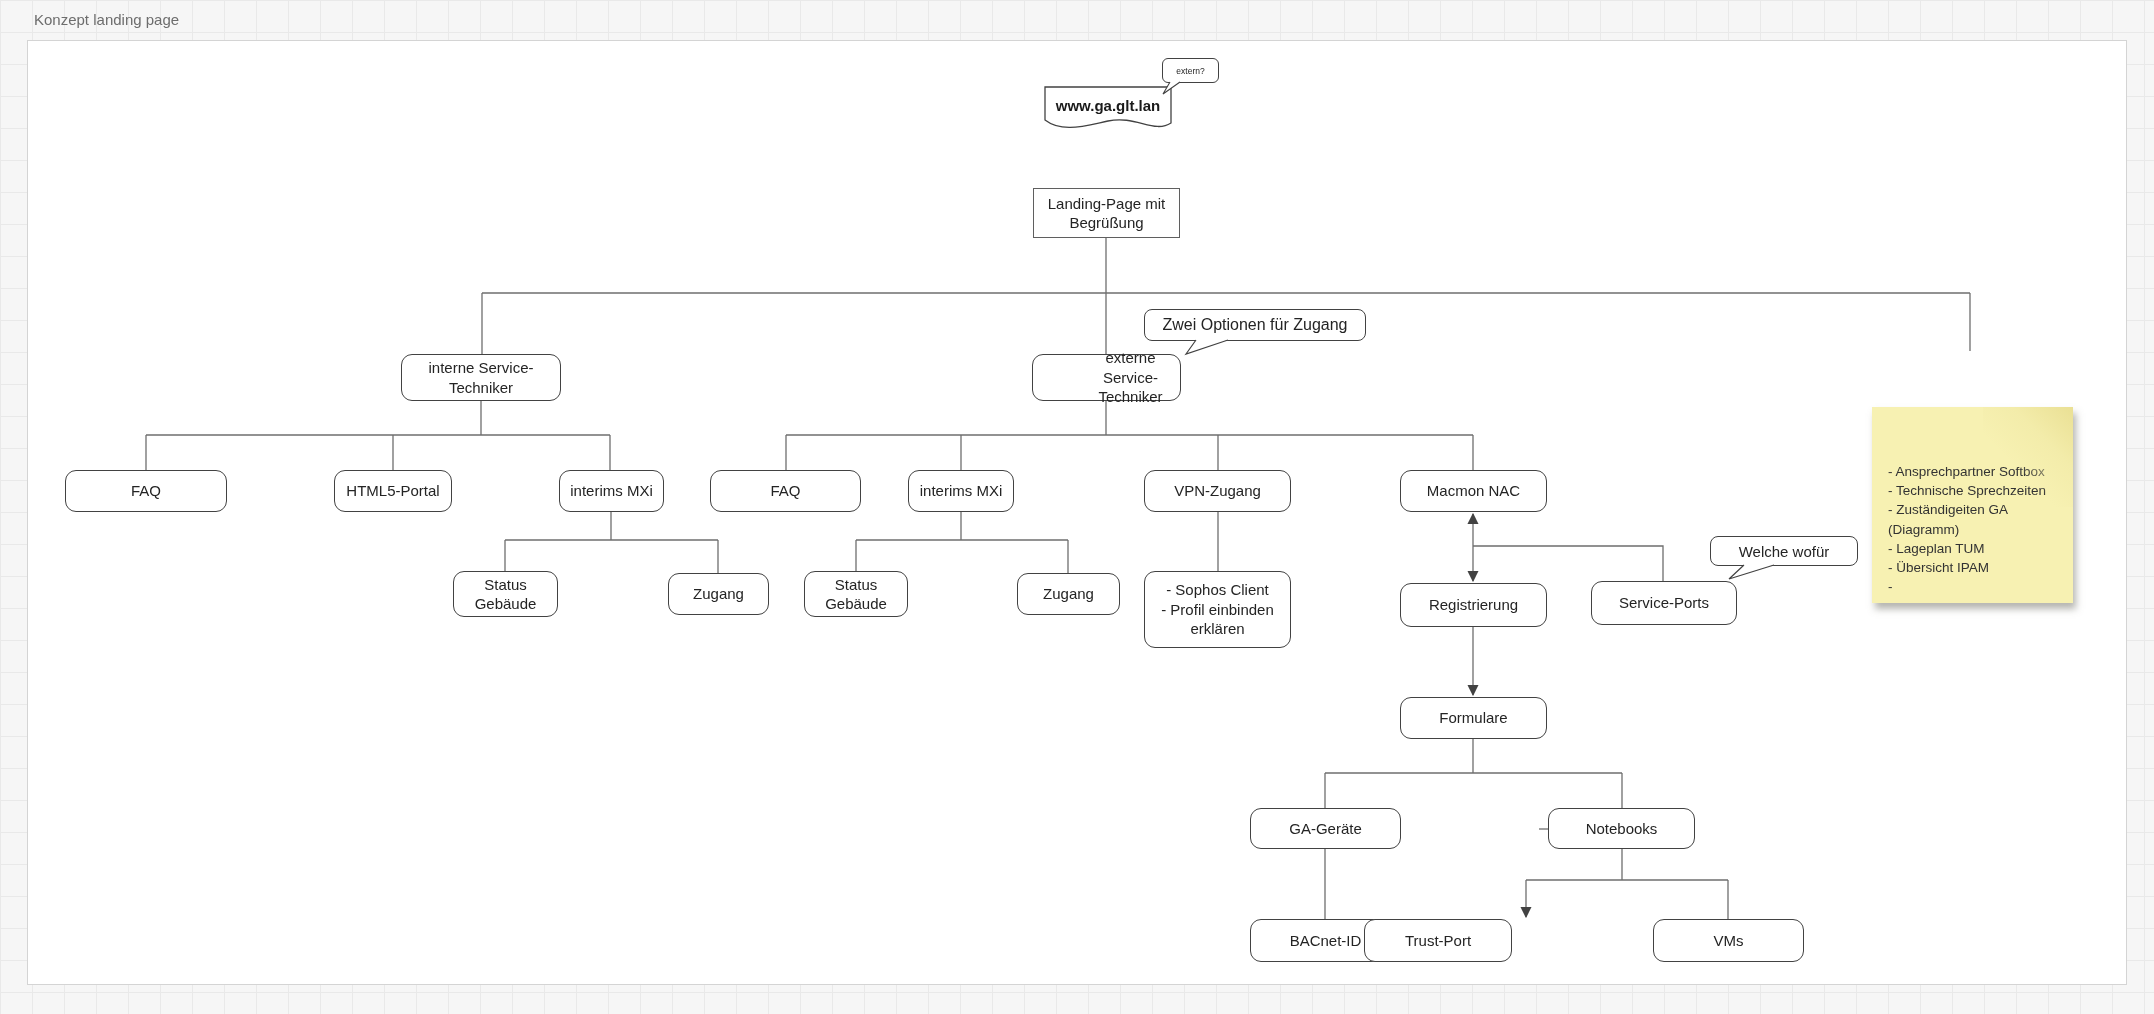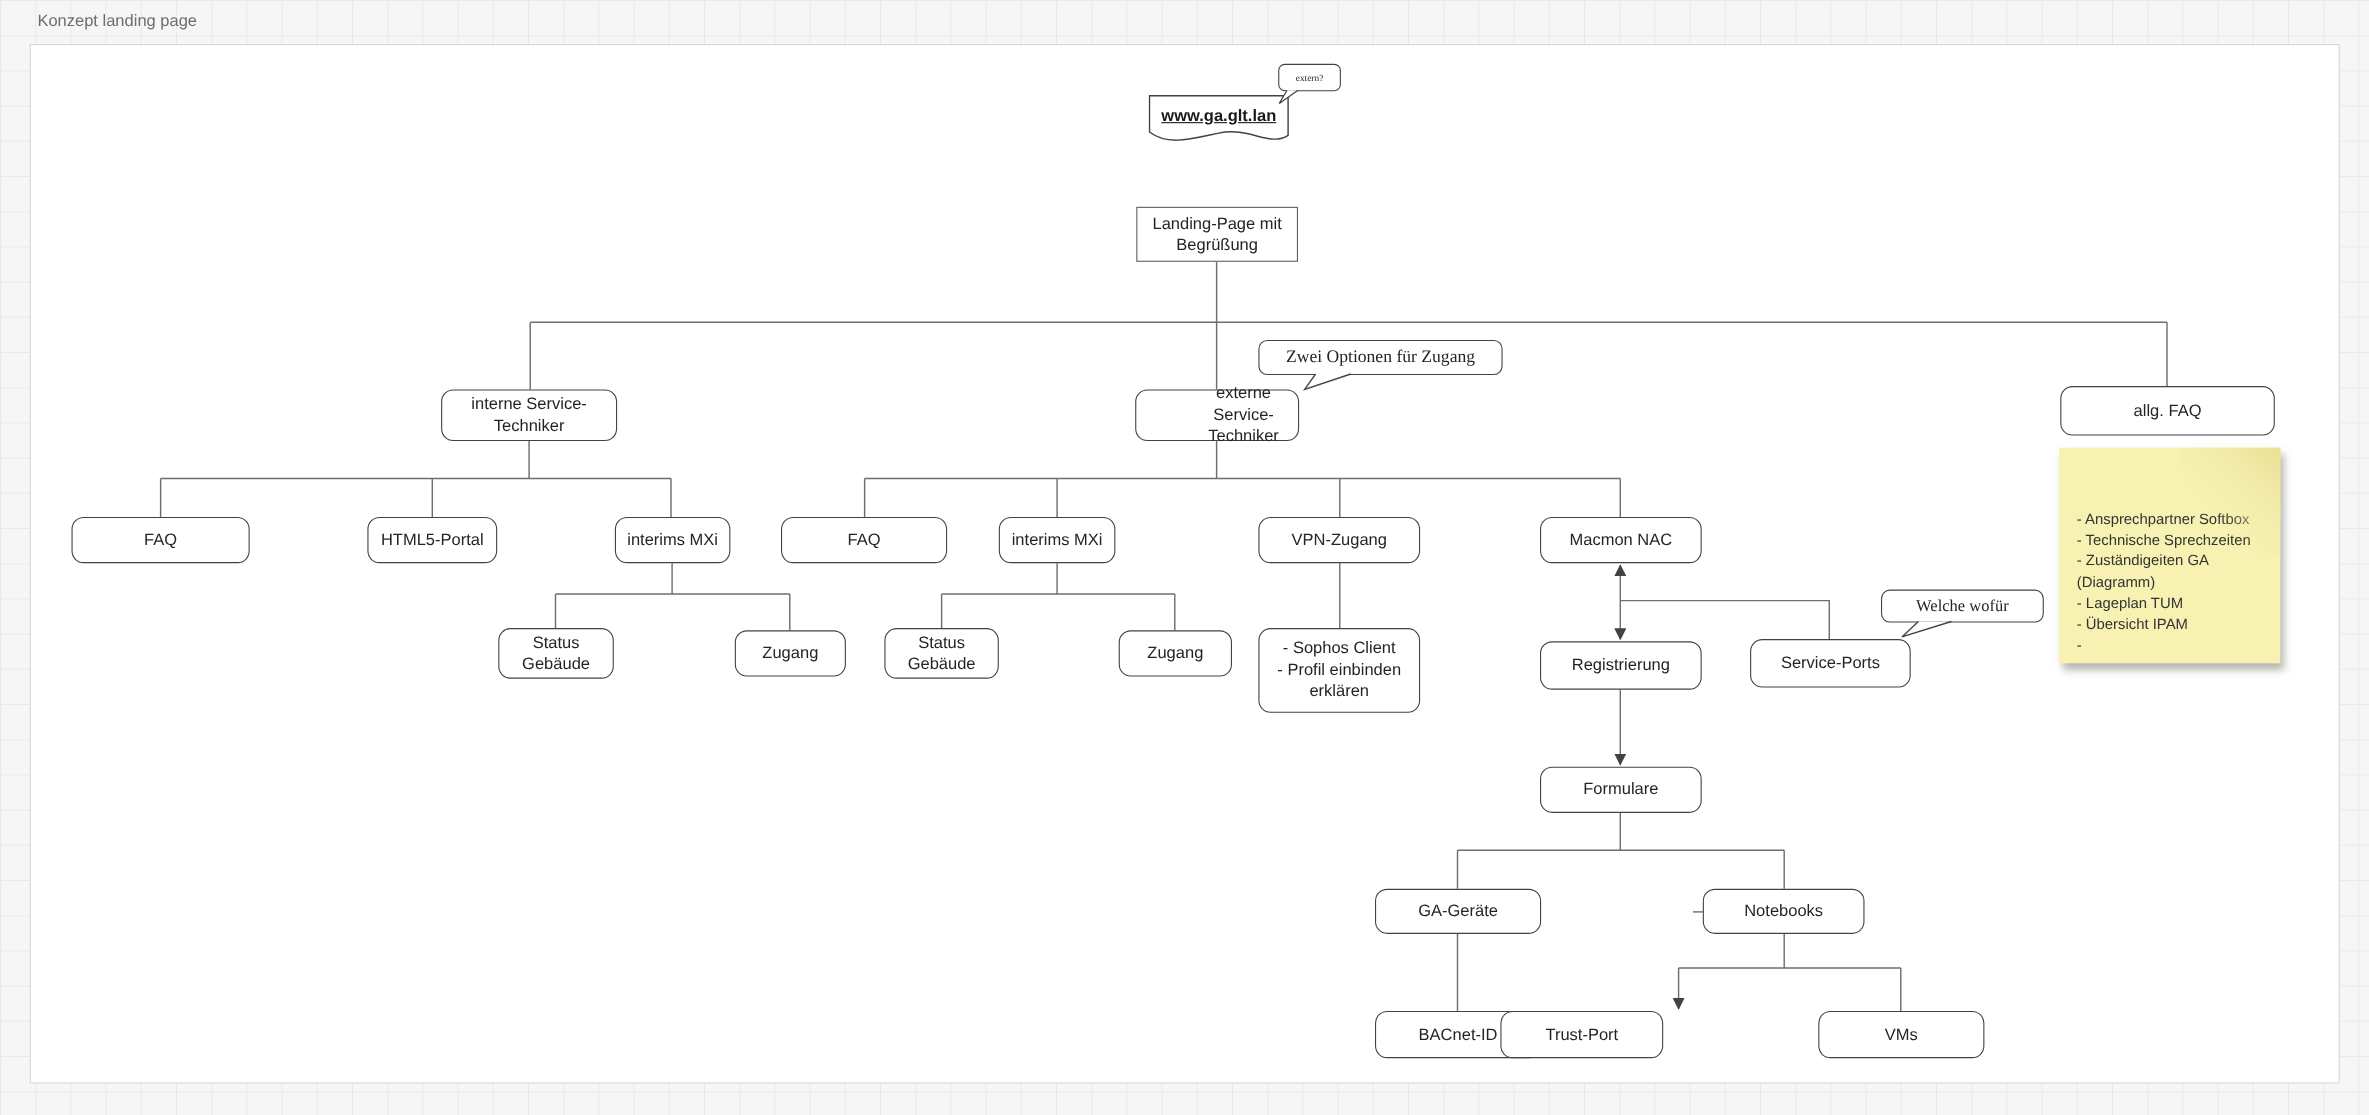--- a/index.html
+++ b/index.html
@@ -33,29 +33,29 @@
     background:#ffffff;border:1px solid #424242;border-radius:11px;
     display:flex;align-items:center;justify-content:center;
     text-align:center;font-size:15px;color:#242424;line-height:1.3;
     white-space:pre-line;
   }
   .rect{border-radius:0;border-color:#5f5f5f;}
   .callout{
     position:absolute;box-sizing:border-box;z-index:3;
     background:#ffffff;border:1px solid #424242;border-radius:8px;
     display:flex;align-items:center;justify-content:center;
-    text-align:center;font-size:16px;color:#242424;font-family:Liberation Serif, serif;
+    text-align:center;font-size:16px;color:#242424;
   }
   .small-bubble{font-size:8.5px;border-radius:6px;}
   .doc-shape{
     position:absolute;z-index:3;text-align:center;
   }
   .doc-shape .doc-label{
     position:absolute;left:0;right:0;top:11px;
-    font-size:15px;font-weight:bold;text-decoration:underline;color:#1a1a1a;
+    font-size:15px;font-weight:bold;color:#1a1a1a;
   }
   .sticky{
     position:absolute;z-index:3;box-sizing:border-box;
     background:#f7f1b2;
     box-shadow:3px 6px 7px rgba(110,110,100,0.5);
     padding:36px 14px 10px 16px;
     font-size:13.5px;line-height:1.42;color:#333;
     white-space:pre-line;
   }
   .sticky::before{
@@ -147,23 +147,20 @@
   <div class="node" style="left:401px;top:354px;width:160px;height:47px;">
     <span>interne Service-
 Techniker</span>
   </div>
 
   <div class="node" style="left:1032px;top:354px;width:149px;height:47px;padding-left:48px;">
     <span>externe Service-
 Techniker</span>
   </div>
 
-  <div class="node" style="left:1873px;top:351px;width:195px;height:45px;">
-    <span>allg. FAQ</span>
-  </div>
 
   <div class="node" style="left:65px;top:470px;width:162px;height:42px;">
     <span>FAQ</span>
   </div>
 
   <div class="node" style="left:334px;top:470px;width:118px;height:42px;">
     <span>HTML5-Portal</span>
   </div>
 
   <div class="node" style="left:559px;top:470px;width:105px;height:42px;">

